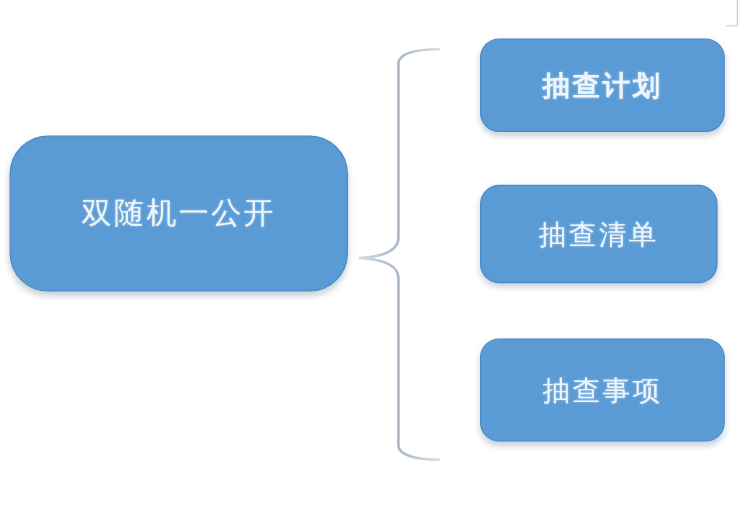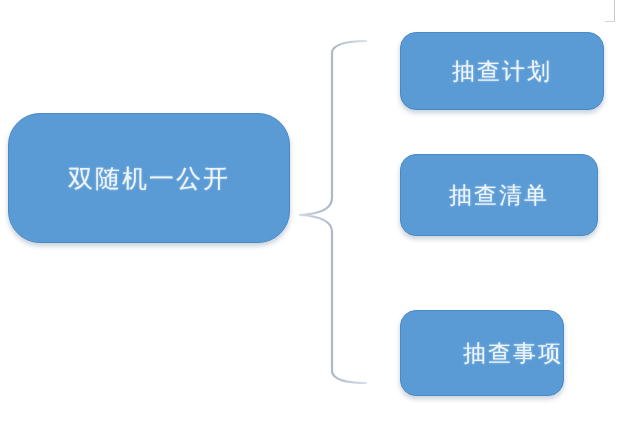--- a/index.html
+++ b/index.html
@@ -54,33 +54,33 @@
   #node-main .node-label {
     font-size: 25px;
   }
 
   
   #node-plan {
     left: 400px;
     top: 32px;
     width: 204px;
     height: 78px;
+    font-weight: bold;
   }
   #node-list {
     left: 400px;
     top: 154px;
     width: 198px;
     height: 82px;
   }
   #node-items {
     left: 400px;
-    top: 310px;
-    width: 164px;
+    top: 282px;
+    width: 204px;
     height: 86px;
-    justify-content: flex-end;
   }
 
   
   #brace {
     position: absolute;
     left: 294px;
     top: 38px;
     width: 80px;
     height: 348px;
     pointer-events: none;

